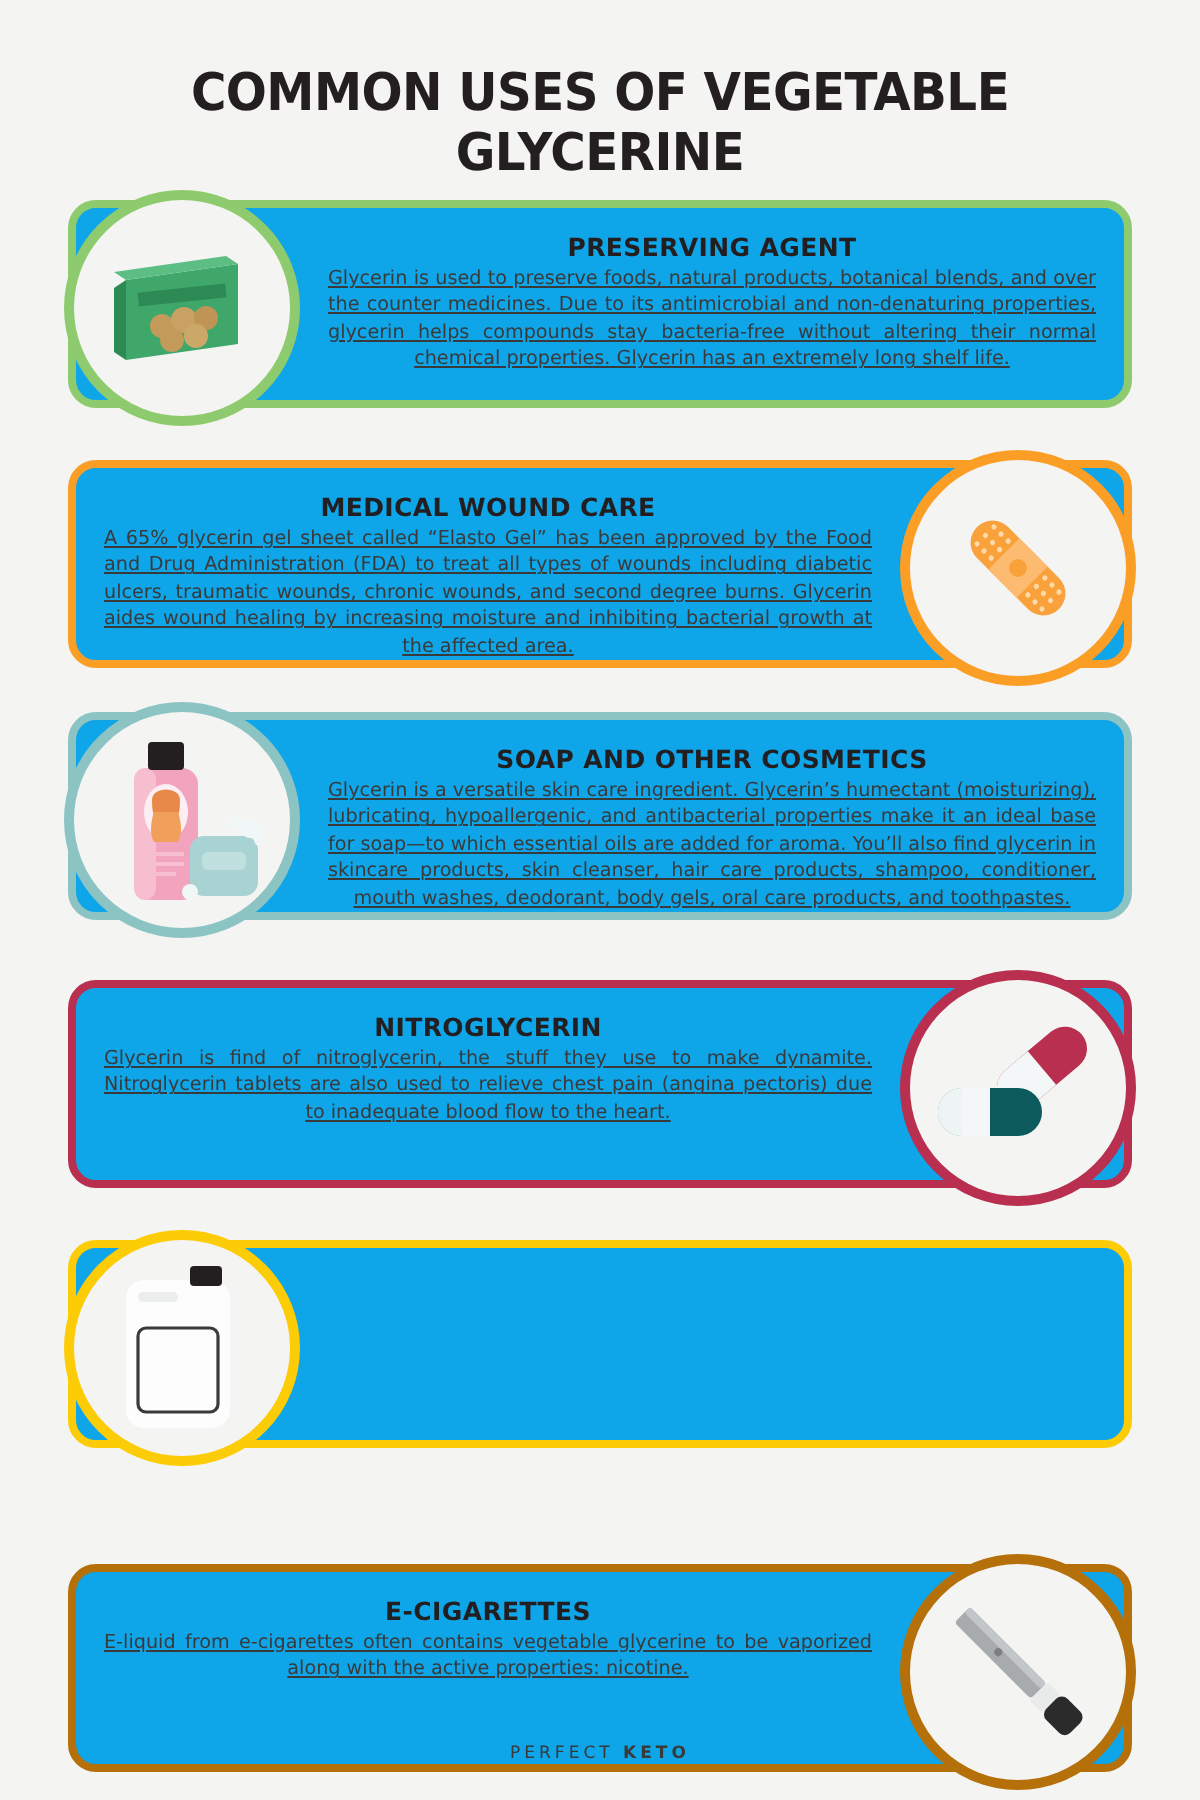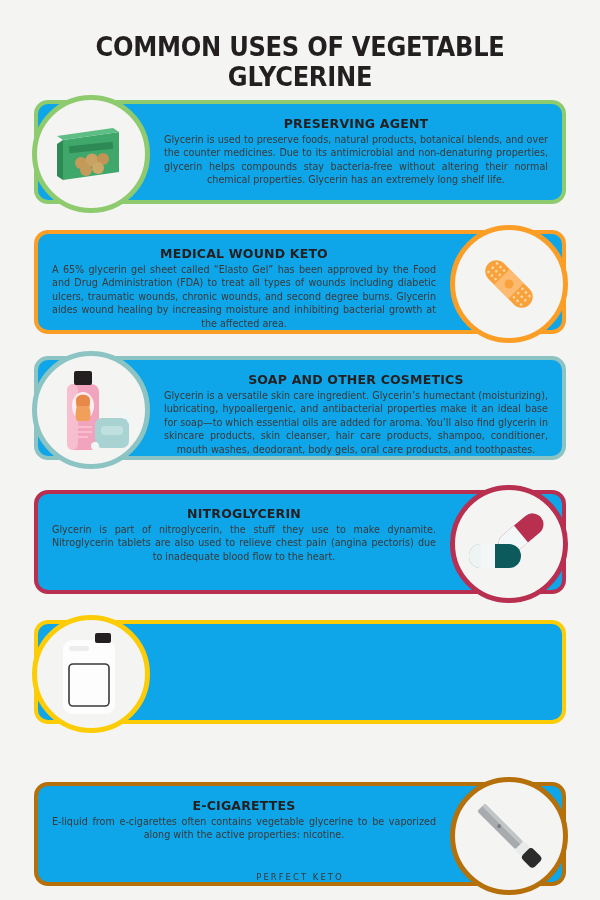--- a/index.html
+++ b/index.html
@@ -68,29 +68,29 @@
     margin-bottom:2px;
     font-family:"DejaVu Sans", sans-serif;
   }
   .sec-body{
     text-align:center;
     font-size:9.6px;
     line-height:13.4px;
     color:#3a3a3a;
     font-family:"DejaVu Sans", sans-serif;
   }
-  .sec-body.justify{text-align:justify;text-align-last:center;}
+  .sec-body.justify{text-align:justify;text-align-last:center;text-decoration:underline;}
 
   .footer{
     position:absolute;left:0;bottom:18px;width:600px;text-align:center;
     font-size:8.5px;letter-spacing:2px;color:#3a3a3a;
     font-family:"DejaVu Sans", sans-serif;
   }
   .footer .light{font-weight:normal;text-align:right;}
-  .footer .bold{font-weight:normal;}
+  .footer .bold{font-weight:bold;}
   svg{display:block;}
 </style>
 </head>
 <body>
 
 <div class="page">
 
   <div class="title">COMMON USES OF VEGETABLE GLYCERINE</div>
 
   <div class="section" style="top:100px;border-color:#8ecb6e;">
@@ -113,21 +113,21 @@
             <circle cx="61" cy="68" r="6" fill="#cba868"></circle>
           </svg>
         </div>
       </div>
     </div>
   </div>
 
   <div class="section" style="top:230px;border-color:#fb9e26;">
     <div class="sec-inner">
       <div class="txt has-right">
-        <div class="sec-head">MEDICAL WOUND KETO</div>
+        <div class="sec-head">MEDICAL WOUND CARE</div>
         <div class="sec-body justify">A 65% glycerin gel sheet called “Elasto Gel” has been approved by the Food and Drug Administration (FDA) to treat all types of wounds including diabetic ulcers, traumatic wounds, chronic wounds, and second degree burns. Glycerin aides wound healing by increasing moisture and inhibiting bacterial growth at the affected area.</div>
       </div>
       <div class="badge right" style="border-color:#fb9e26;">
         <div class="badge-art">
           <svg width="108" height="108" viewBox="0 0 108 108">
             <g transform="rotate(45 54 54)">
               <rect x="25" y="43" width="58" height="22" rx="11" fill="#f9a23c"></rect>
               <rect x="44" y="43" width="20" height="22" fill="#fcbb70"></rect>
               <circle cx="54" cy="54" r="4.5" fill="#f9a23c"></circle>
               <g fill="#ffd9a8">
@@ -185,21 +185,21 @@
           </svg>
         </div>
       </div>
     </div>
   </div>
 
   <div class="section" style="top:490px;border-color:#b82f50;">
     <div class="sec-inner">
       <div class="txt has-right">
         <div class="sec-head">NITROGLYCERIN</div>
-        <div class="sec-body justify">Glycerin is part of nitroglycerin, the stuff they use to make dynamite. Nitroglycerin tablets are also used to relieve chest pain (angina pectoris) due to inadequate blood flow to the heart.</div>
+        <div class="sec-body justify">Glycerin is find of nitroglycerin, the stuff they use to make dynamite. Nitroglycerin tablets are also used to relieve chest pain (angina pectoris) due to inadequate blood flow to the heart.</div>
       </div>
       <div class="badge right" style="border-color:#b82f50;">
         <div class="badge-art">
           <svg width="108" height="108" viewBox="0 0 108 108">
             <g transform="rotate(-40 66 44)">
               <rect x="40" y="33" width="52" height="22" rx="11" fill="#b82f50"></rect>
               <path d="M51 33h-0a11 11 0 0 0 0 22h15V33z" fill="#f4f7f7"></path>
             </g>
             <g>
               <rect x="14" y="54" width="52" height="24" rx="12" fill="#0d5a5c"></rect>

